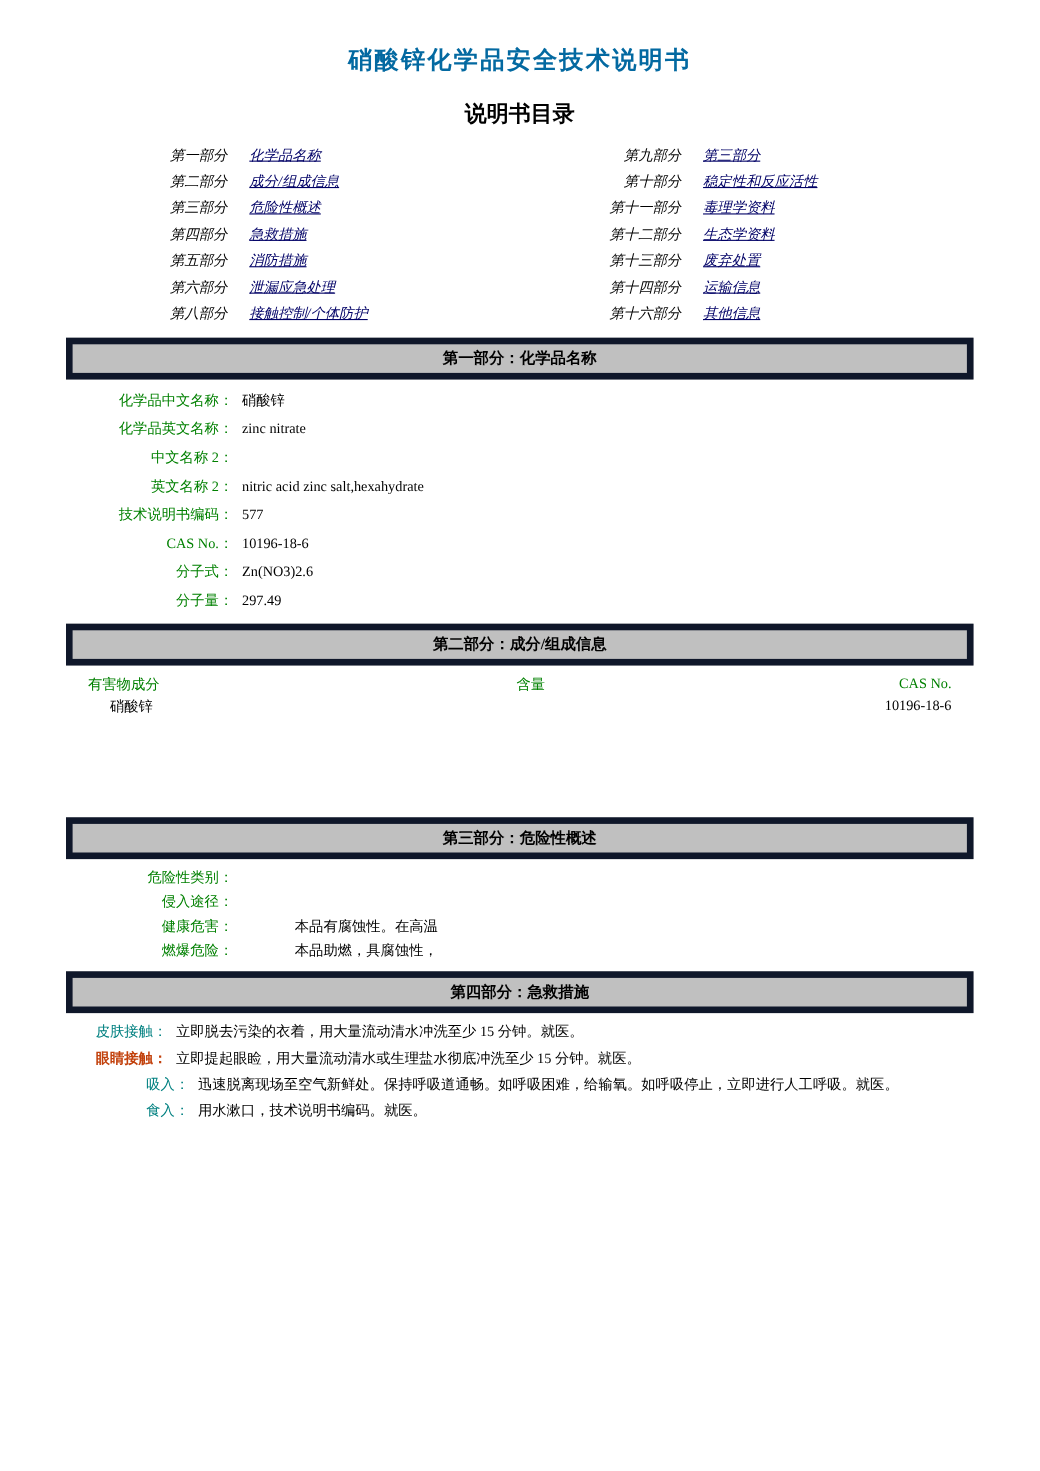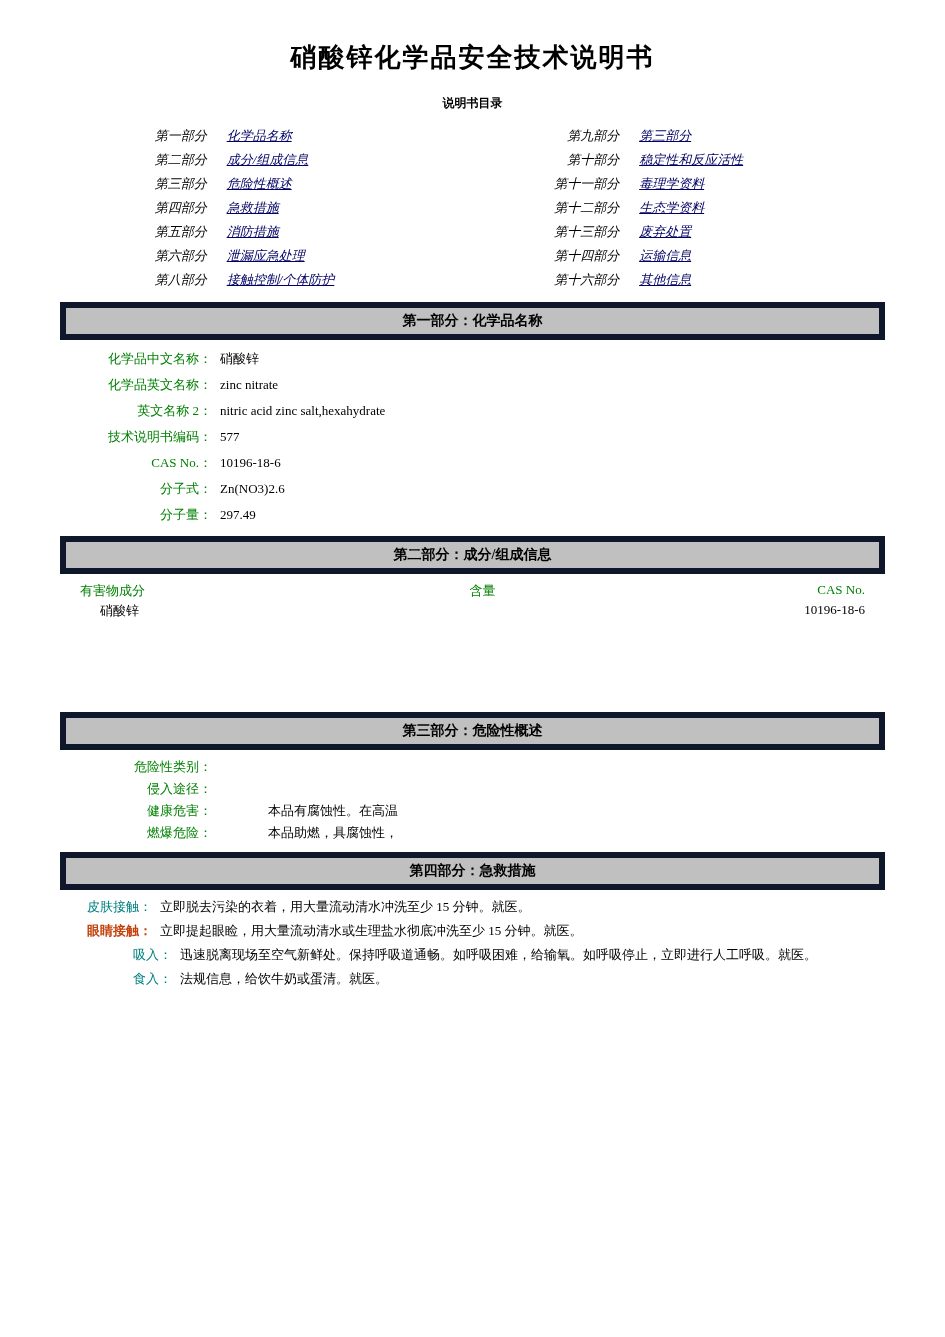--- a/index.html
+++ b/index.html
@@ -15,29 +15,29 @@
     }
     .page {
       width: 945px;
       min-height: 1337px;
       background: #fff;
       margin: 0 auto;
       padding: 40px 60px;
     }
     .main-title {
       text-align: center;
-      font-size: 26px;
+      font-size: 22px;
       font-weight: bold;
-      color: #000000;
+      color: #0369a1;
       margin-bottom: 20px;
       letter-spacing: 2px;
     }
     .toc-title {
       text-align: center;
-      font-size: 12px;
+      font-size: 20px;
       font-weight: bold;
       color: #000;
       margin-bottom: 12px;
     }
     .toc-table {
       width: 100%;
       border-collapse: collapse;
       margin-bottom: 4px;
     }
     .toc-table td {
@@ -265,20 +265,24 @@
 
   <div class="section-divider">第一部分：化学品名称</div>
 
   <div class="info-row">
     <span class="info-label" style="color: rgb(0, 128, 0);">化学品中文名称：</span>
     <span class="info-value">硝酸锌</span>
   </div>
   <div class="info-row">
     <span class="info-label" style="color: rgb(0, 128, 0);">化学品英文名称：</span>
     <span class="info-value">zinc nitrate</span>
+  </div>
+  <div class="info-row">
+    <span class="info-label" style="color: rgb(0, 128, 0);">中文名称 2：</span>
+    <span class="info-value"></span>
   </div>
   <div class="info-row">
     <span class="info-label" style="color: rgb(0, 128, 0);">英文名称 2：</span>
     <span class="info-value">nitric acid zinc salt,hexahydrate</span>
   </div>
   <div class="info-row">
     <span class="info-label" style="color: rgb(0, 128, 0);">技术说明书编码：</span>
     <span class="info-value">577</span>
   </div>
   <div class="info-row">
@@ -342,17 +346,17 @@
     <div class="first-aid-row">
       <span class="first-aid-label" style="color: #c2410c; font-weight: bold;">眼睛接触：</span>
       <span class="first-aid-value">立即提起眼睑，用大量流动清水或生理盐水彻底冲洗至少 15 分钟。就医。</span>
     </div>
     <div class="indent-row">
       <span class="indent-label" style="color: rgb(0, 128, 128);">吸入：</span>
       <span class="indent-value">迅速脱离现场至空气新鲜处。保持呼吸道通畅。如呼吸困难，给输氧。如呼吸停止，立即进行人工呼吸。就医。</span>
     </div>
     <div class="indent-row">
       <span class="indent-label" style="color: rgb(0, 128, 128);">食入：</span>
-      <span class="indent-value">法规信息，给饮牛奶或蛋清。就医。</span>
+      <span class="indent-value">用水漱口，技术说明书编码。就医。</span>
     </div>
   </div>
 
 </div>
 
 </body></html>

